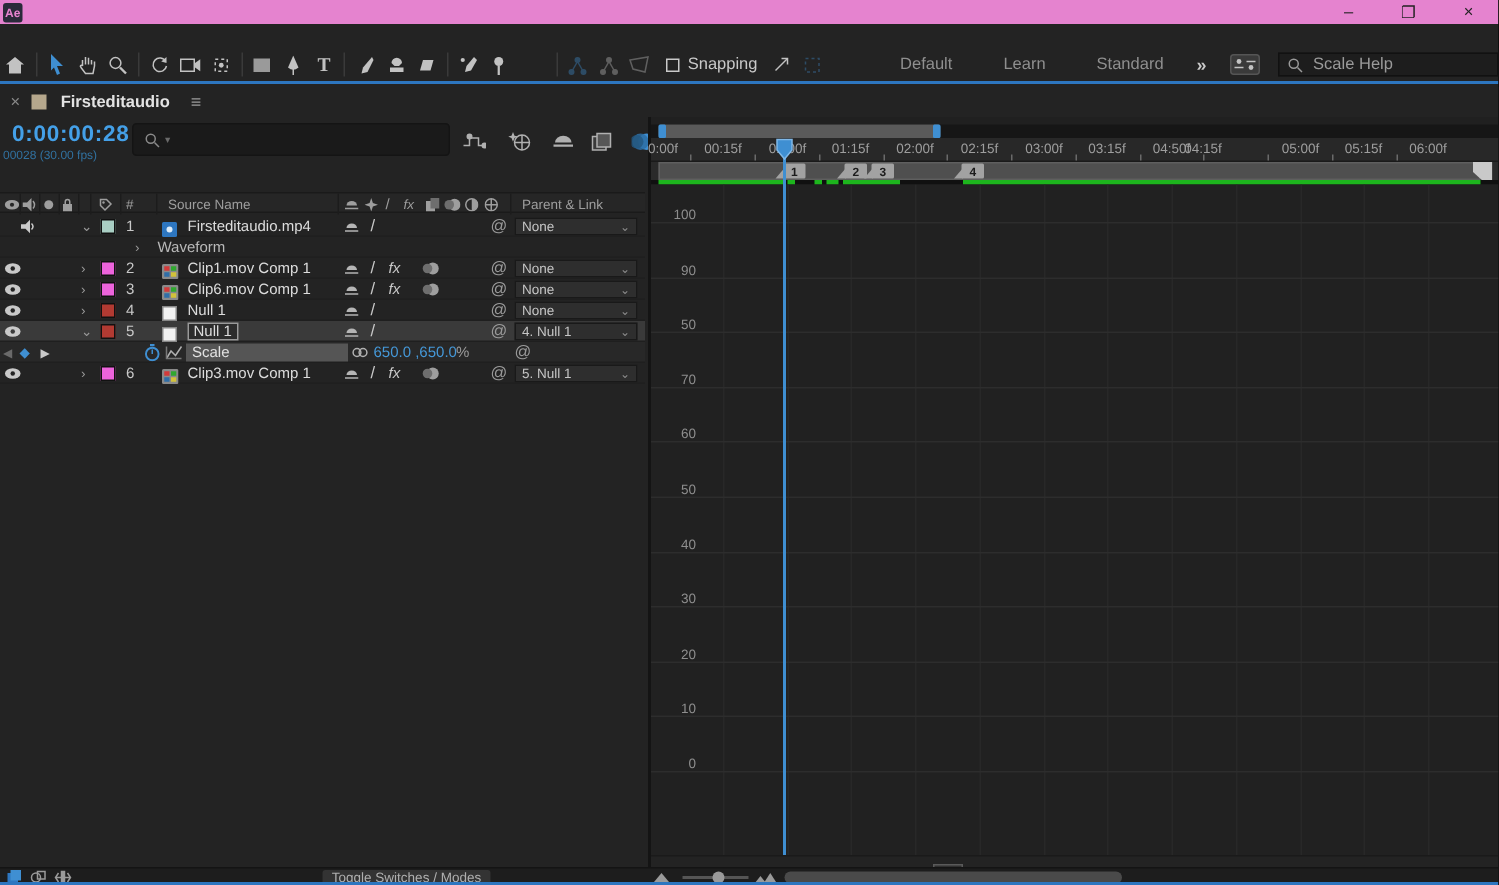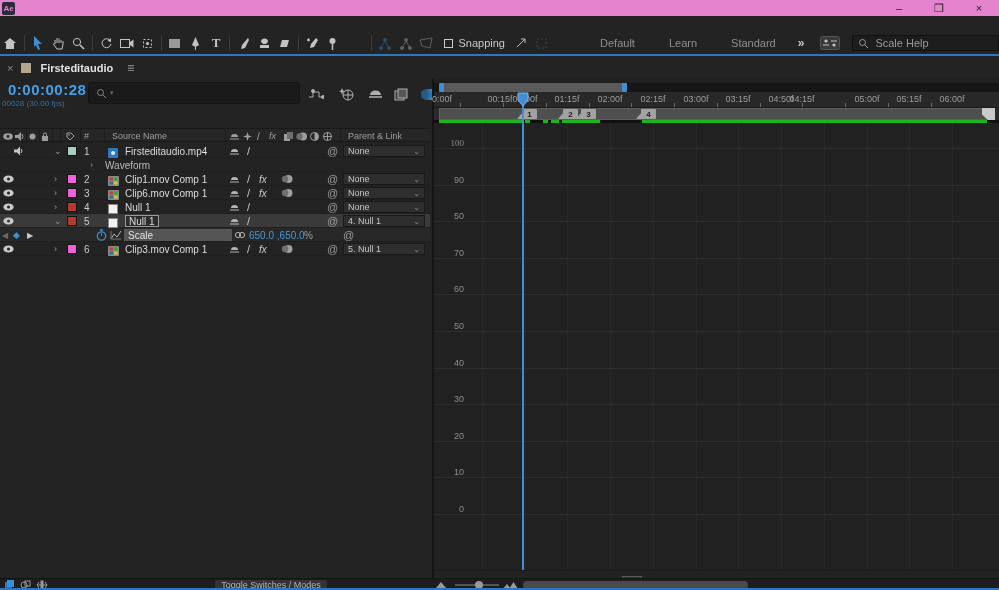--- a/index.html
+++ b/index.html
@@ -670,21 +670,21 @@
 
     <div id="rightarea">
       <div id="navtrack">
         <div id="navbar">
           <span class="navcap" style="left:0;"></span>
           <span class="navcap" style="right:0;"></span>
         </div>
       </div>
       <div id="ruler">
         <span class="rlabel" style="left:8px;">0:00f</span>
-        <span class="rlabel" style="left:48px;padding-left:36px;">00:15f</span>
+        <span class="rlabel" style="left:48px;">00:15f</span>
         <span class="rlabel" style="left:91px;">01:00f</span>
         <span class="rlabel" style="left:133px;">01:15f</span>
         <span class="rlabel" style="left:176px;">02:00f</span>
         <span class="rlabel" style="left:219px;">02:15f</span>
         <span class="rlabel" style="left:262px;">03:00f</span>
         <span class="rlabel" style="left:304px;">03:15f</span>
         <span class="rlabel" style="left:347px;">04:50f</span>
         <span class="rlabel" style="left:368px;">04:15f</span>
         <span class="rlabel" style="left:433px;">05:00f</span>
         <span class="rlabel" style="left:475px;">05:15f</span>
@@ -736,21 +736,21 @@
           <span class="hgrid" style="top:62px;"></span>
         <span class="hgrid" style="top:98px;"></span>
           <span class="hgrid" style="top:135px;"></span>
         <span class="hgrid" style="top:171px;"></span>
           <span class="hgrid" style="top:208px;"></span>
         <span class="hgrid" style="top:245px;"></span>
           <span class="hgrid" style="top:281px;"></span>
         <span class="hgrid" style="top:318px;"></span>
           <span class="hgrid" style="top:354px;"></span>
         <span class="hgrid" style="top:391px;"></span>
-        <span class="vlabel" style="top:20px;font-family:Liberation Serif, serif;">100</span>
+        <span class="vlabel" style="top:20px;">100</span>
         <span class="vlabel" style="top:57px;">90</span>
         <span class="vlabel" style="top:93px;">50</span>
         <span class="vlabel" style="top:130px;">70</span>
         <span class="vlabel" style="top:166px;">60</span>
         <span class="vlabel" style="top:203px;">50</span>
         <span class="vlabel" style="top:240px;">40</span>
         <span class="vlabel" style="top:276px;">30</span>
         <span class="vlabel" style="top:313px;">20</span>
         <span class="vlabel" style="top:349px;">10</span>
         <span class="vlabel" style="top:386px;">0</span>

